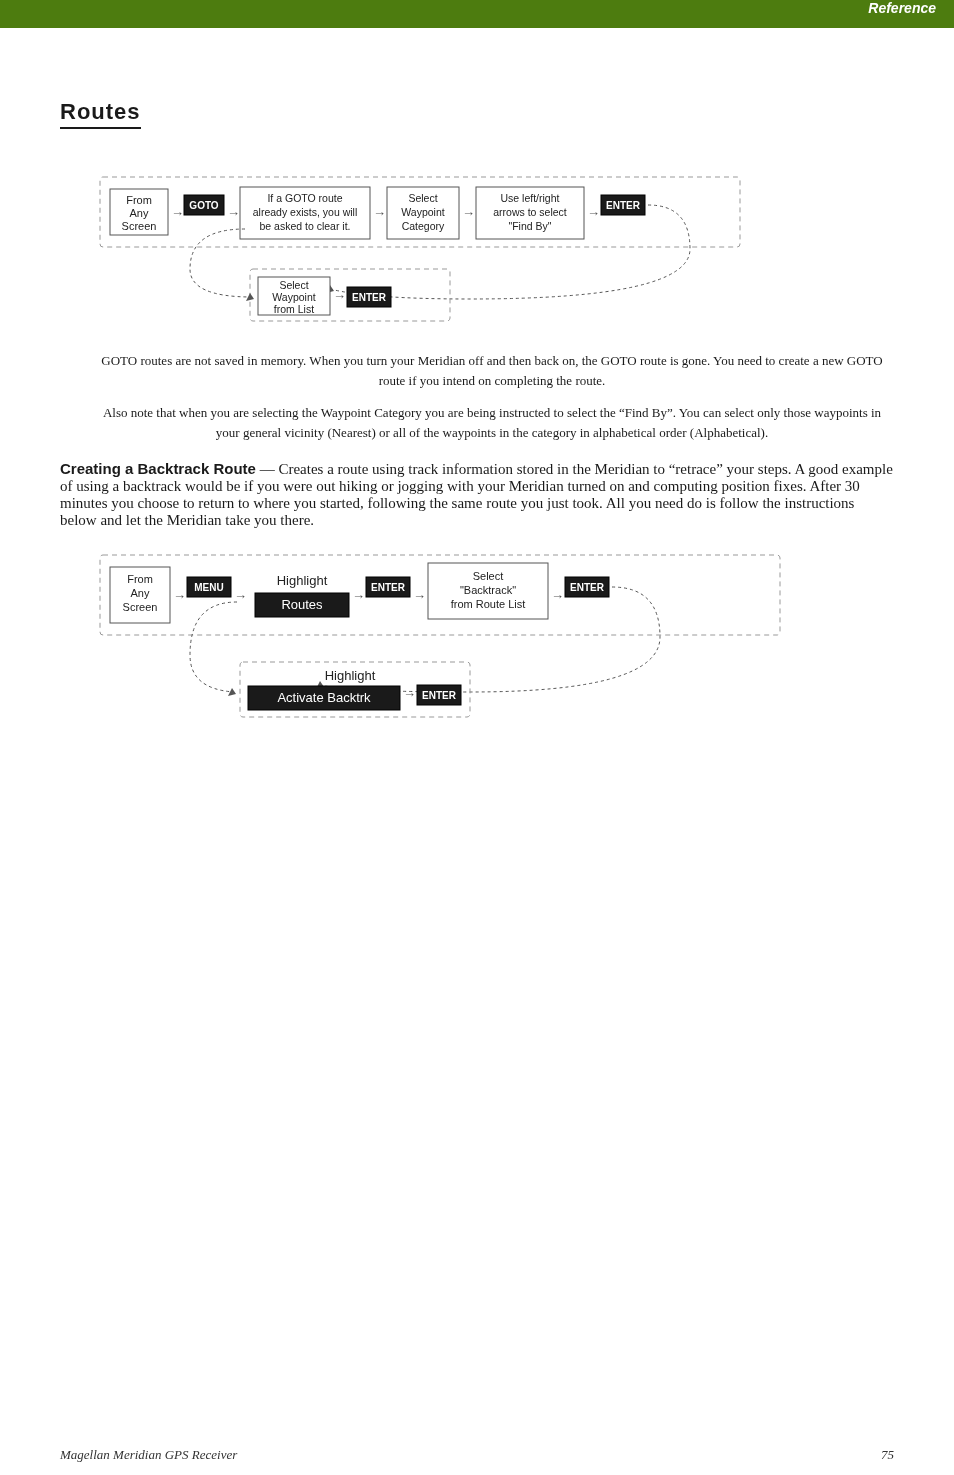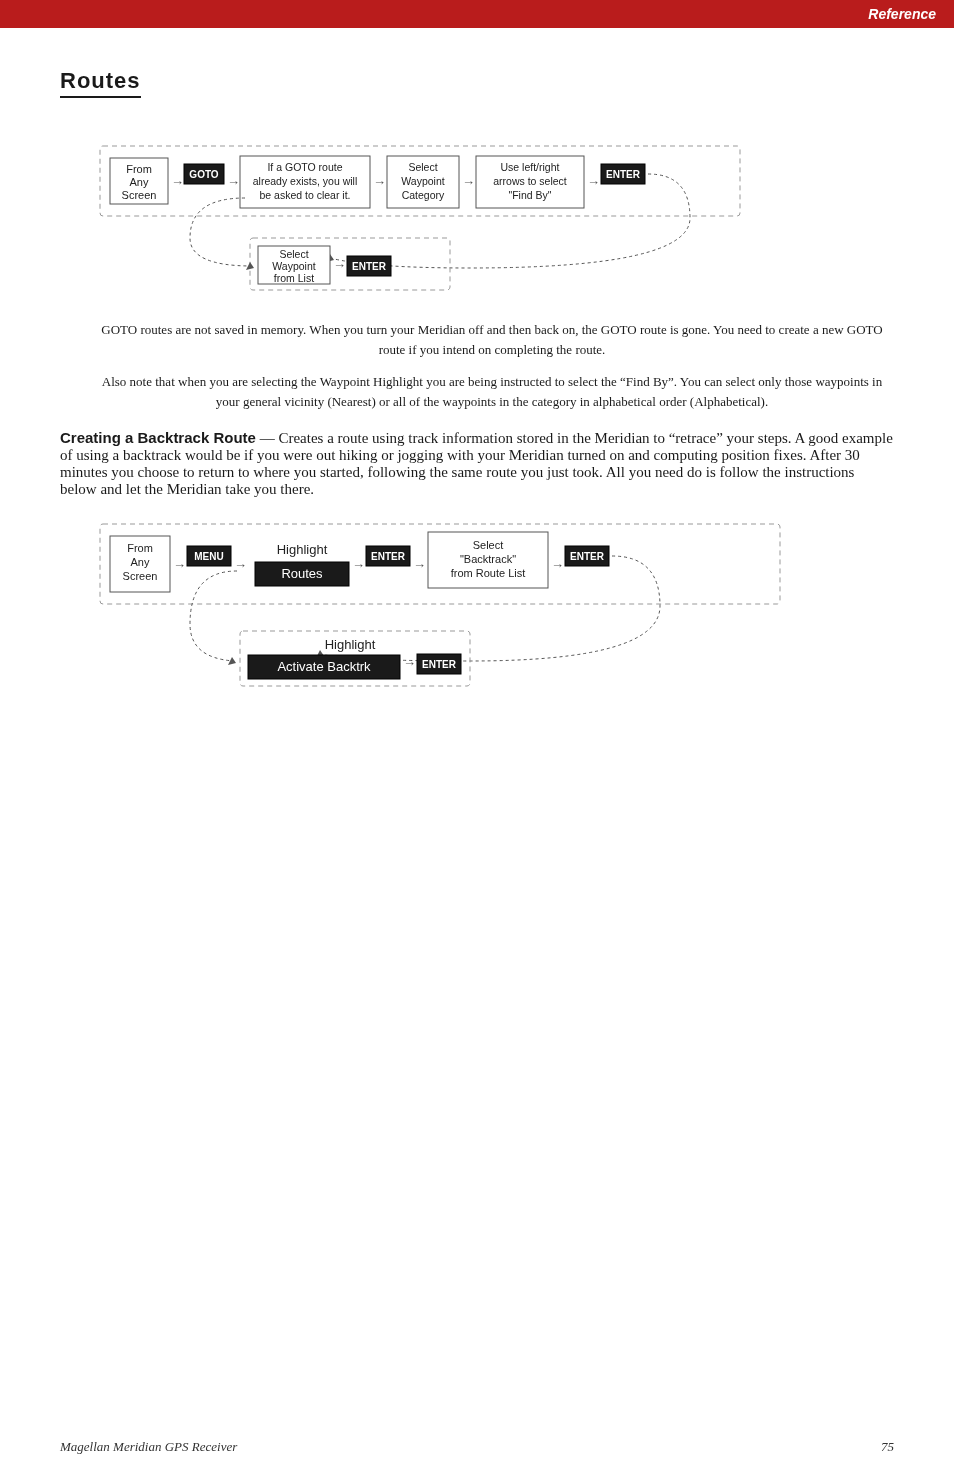--- a/index.html
+++ b/index.html
@@ -8,39 +8,40 @@
       min-height: 1475px;
       background: #ffffff;
       font-family: Georgia, 'Times New Roman', serif;
       font-size: 15px;
       color: #1a1a1a;
       position: relative;
     }
 
     
     .header-bar {
-      background: #b91c1c;
+      background: #4d7c0f;
       height: 28px;
       display: flex;
-      align-items: center;
+      align-items: flex-start;
       justify-content: flex-end;
       padding-right: 18px;
       padding-left: 48px;
     }
     .header-reference {
       color: #ffffff;
       font-weight: bold;
       font-size: 14px;
       font-family: Arial, sans-serif;
       font-style: italic;
     }
 
     
     .main-content {
       padding: 40px 60px 60px 60px;
+      margin-top: 31px;
     }
 
     
     .routes-title {
       font-family: Arial, sans-serif;
       font-weight: bold;
       font-size: 22px;
       color: #1a1a1a;
       border-bottom: 2px solid #1a1a1a;
       display: inline-block;
@@ -68,21 +69,21 @@
 
     
     .diagram-container {
       margin: 18px 0 18px 30px;
       position: relative;
     }
 
     
     .footer {
       position: absolute;
-      bottom: 20px;
+      bottom: 12px;
       left: 0;
       right: 0;
       display: flex;
       justify-content: space-between;
       padding: 0 60px;
       font-style: italic;
       font-size: 13px;
       color: #333;
       font-family: Georgia, serif;
     }
@@ -157,21 +158,21 @@
 
         <rect x="257" y="118" width="44" height="20" fill="#1a1a1a" stroke="#000" stroke-width="1"></rect>
         <text x="279" y="132" font-family="Arial" font-size="10" font-weight="bold" text-anchor="middle" fill="white">ENTER</text>
 
         <path d="M 155 60 Q 100 60 100 100 Q 100 128 162 128" fill="none" stroke="#555" stroke-width="1" stroke-dasharray="3,3"></path>
         <polygon points="160,124 156,132 164,130" fill="#555"></polygon>
       </svg>
     </div>
 
     <p class="body-para">GOTO routes are not saved in memory.  When you turn your Meridian off and then back on, the GOTO route is gone.  You need to create a new GOTO route if you intend on completing the route.</p>
-    <p class="body-para">Also note that when you are selecting the Waypoint Highlight you are being instructed to select the “Find By”.  You can select only those waypoints in your general vicinity (Nearest) or all of the waypoints in the category in alphabetical order (Alphabetical).</p>
+    <p class="body-para">Also note that when you are selecting the Waypoint Category you are being instructed to select the “Find By”.  You can select only those waypoints in your general vicinity (Nearest) or all of the waypoints in the category in alphabetical order (Alphabetical).</p>
   </div>
 
   
   <div style="margin-top:16px;">
     <p>
       <span class="section-heading" style="font-family:Arial,sans-serif; font-weight:bold; font-size:15px;">Creating a Backtrack Route</span><span> <span>—</span> </span><span>Creates a route using track information stored in the Meridian to “retrace” your steps.  A good example of using a backtrack would be if you were out hiking or jogging with your Meridian turned on and computing position fixes.  After 30 minutes you choose to return to where you started, following the same route you just took.  All you need do is follow the instructions below and let the Meridian take you there.</span>
     </p>
 
     <div class="diagram-container">
       <svg width="720" height="180">

